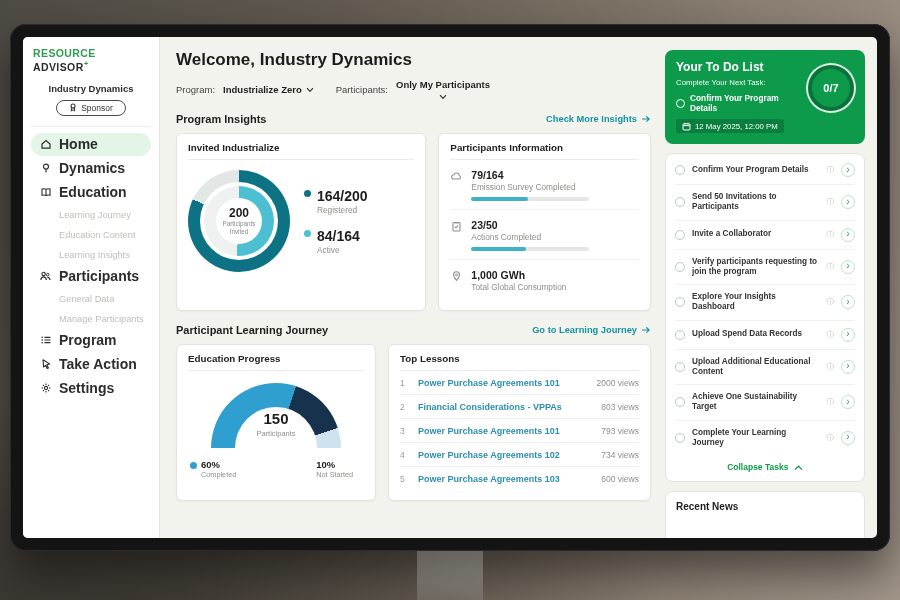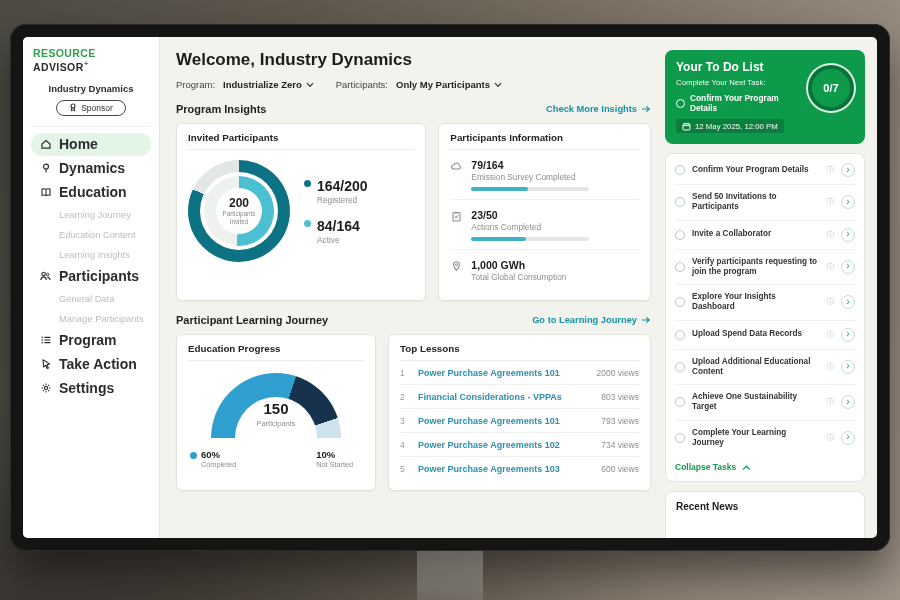--- a/index.html
+++ b/index.html
@@ -100,21 +100,21 @@
   .todo-progress { position:absolute; right:11px; top:15px; width:46px; height:46px; border-radius:50%;
     background:#0d9b4b; border:4.5px solid #087338; box-shadow:0 0 0 2px rgba(255,255,255,.85);
     display:flex; align-items:center; justify-content:center; font-size:11px; font-weight:bold; }
   .tasks-card { background:#fff; border:1px solid #e4e4df; border-radius:8px; margin-top:9px; padding:2px 9px; }
   .task { display:flex; align-items:center; gap:7px; padding:7px 0; border-bottom:1px solid #f0f0ec; cursor:pointer; }
   .t-check { width:10px; height:10px; border:1.4px solid #b9c9bf; border-radius:50%; flex-shrink:0; }
   .t-label { flex:1; font-size:8.2px; font-weight:bold; color:#333; line-height:1.25; }
   .t-info { font-size:7.5px; color:#b5b5b0; }
   .t-go { width:14px; height:14px; border:1px solid #bfdfca; border-radius:50%; color:#2f9e5f;
     display:flex; align-items:center; justify-content:center; font-size:10px; line-height:1; flex-shrink:0; padding-bottom:1px;}
-  .collapse { padding:7px 0; font-size:8.5px; font-weight:bold; color:#0f9b4a; cursor:pointer; }
+  .collapse { text-align:center; padding:7px 0; font-size:8.5px; font-weight:bold; color:#0f9b4a; cursor:pointer; }
   .news-card { background:#fff; border:1px solid #e4e4df; border-radius:8px 8px 0 0; margin-top:9px; padding:9px 10px 30px; }
   .news-title { font-size:10px; font-weight:bold; color:#1e1e1c; }
 
   .chev { display:inline-block; }
   svg { display:block; }
 </style>
 </head>
 <body>
 
 <div class="scene">
@@ -212,42 +212,42 @@
 
         <div class="filters">
           <span class="lbl">Program:</span>
           <span class="val" style="margin-left:-14px;">
             <span>Industrialize Zero</span>
             <svg class="chev" width="8" height="6" viewBox="0 0 8 6">
                 <path d="M1 1.2 4 4.4 7 1.2" fill="none" stroke="#333" stroke-width="1.2"></path>
               </svg>
           </span>
           <span class="lbl">Participants:</span>
-          <span class="val" style="margin-left:-14px;">
+          <span class="val" style="margin-left:-14px;flex-direction:column;">
             <span>Only My Participants</span>
             <svg class="chev" width="8" height="6" viewBox="0 0 8 6">
                 <path d="M1 1.2 4 4.4 7 1.2" fill="none" stroke="#333" stroke-width="1.2"></path>
               </svg>
           </span>
         </div>
 
         <div class="sec-head">
           <span class="sec-title">Program Insights</span>
           <span class="sec-link">
             <span>Check More Insights</span>
             <svg width="10" height="8" viewBox="0 0 10 8">
                 <path d="M1 4h7M5.4 1.4 8.2 4 5.4 6.6" fill="none" stroke="#1691a4" stroke-width="1.2"></path>
               </svg>
           </span>
         </div>
 
         <div class="cardrow">
 
           <div class="card c-invited">
-            <div class="card-title">Invited Participants</div>
+            <div class="card-title">Invited Industrialize</div>
             <div class="donut-wrap">
               <div class="donut">
                 <div class="d-outer" style="background: conic-gradient(rgb(13, 115, 132) 82%, rgb(226, 230, 229) 0deg);"></div>
                 <div class="d-gap"></div>
                 <div class="d-inner" style="background: conic-gradient(rgb(76, 192, 210) 51%, rgb(238, 241, 240) 0deg);"></div>
                 <div class="d-hole">
                   <span class="d-val">200</span>
                   <span class="d-lab">Participants Invited</span>
                 </div>
               </div>

